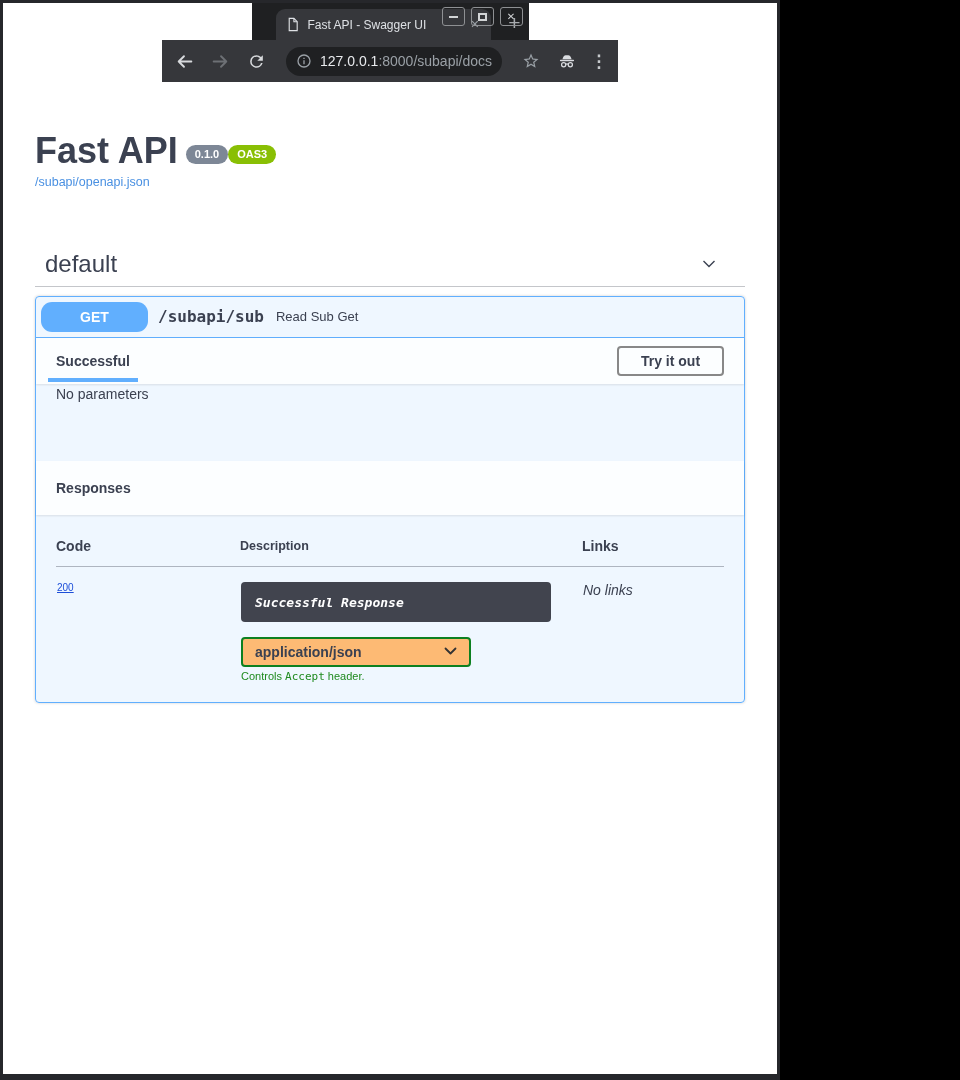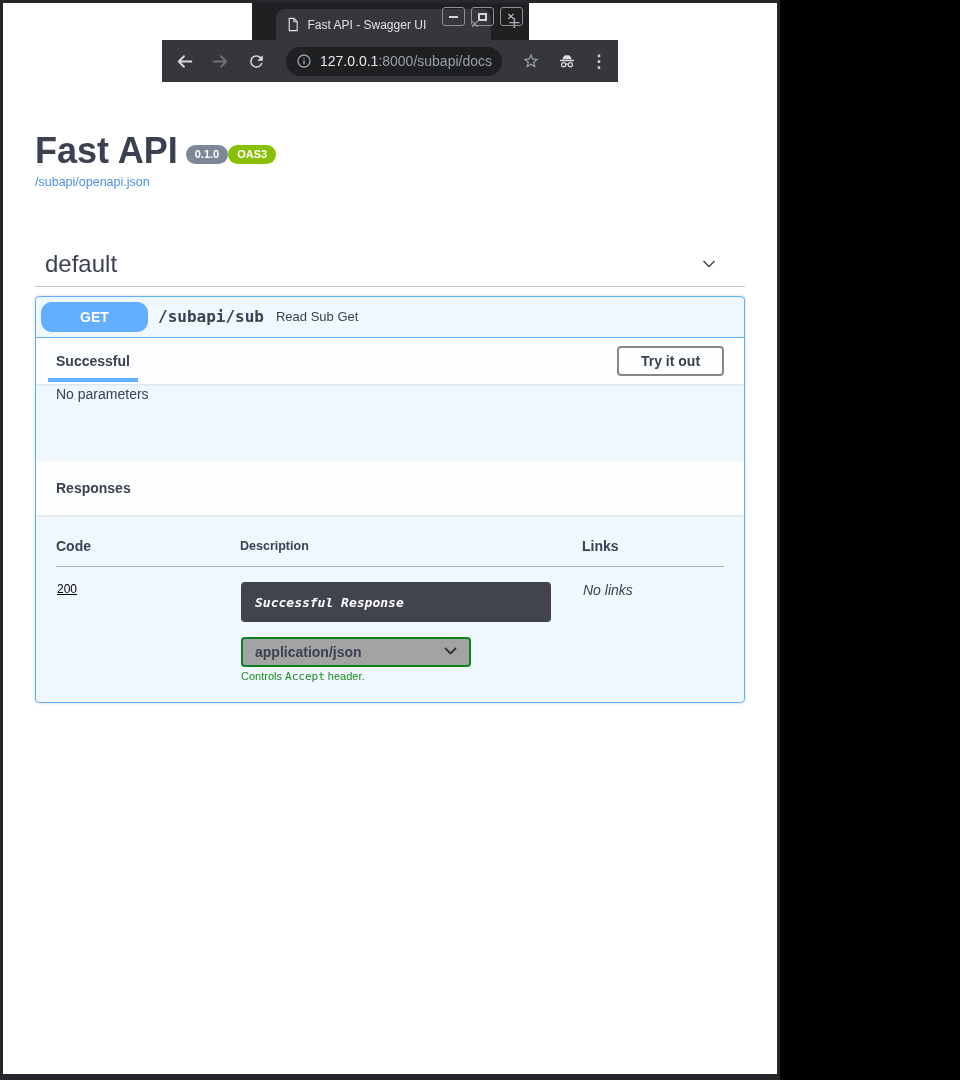--- a/index.html
+++ b/index.html
@@ -71,25 +71,25 @@
 
   .responses-body { padding:13px 20px 18px 20px; }
   table.responses { width:100%; border-collapse:collapse; table-layout:fixed; }
   table.responses col.c-code { width:184px; }
   table.responses col.c-links { width:142px; }
   table.responses thead td { padding:10px 0 12px 0; border-bottom:1px solid rgba(59,65,81,.2);
                              color:#3b4151; font-weight:700;margin-left:28px; }
   .hdr-code, .hdr-links { font-size:14px; }
   .hdr-desc { font-size:12.5px; }
   table.responses tbody td { vertical-align:top; padding-top:15px; }
-  .cell-code { font-size:12px; color:#000000;text-decoration:underline; }
+  .cell-code { font-size:10px; color:#1d4ed8;text-decoration:underline; }
   .resp-box { background:#41444e; border-radius:4px; padding:11px 14px; margin-right:30px; }
   .resp-box span { font-family:"DejaVu Sans Mono", monospace; font-size:13px; font-style:italic; font-weight:700; color:#fff; }
   .media-type { margin-top:15px; }
-  .media-select { width:230px; height:30px; background:#a3a3a3; border:2px solid #0d8020; border-radius:4px;
+  .media-select { width:230px; height:30px; background:#fdba74; border:2px solid #0d8020; border-radius:4px;
                   display:flex; align-items:center; justify-content:space-between; padding:0 12px; cursor:pointer; }
   .media-select .val { font-size:14px; font-weight:700; color:#3b4151; }
   .accept-msg { margin-top:3px; font-size:11px; color:#1f8a1f; }
   .accept-msg .mono { font-family:"DejaVu Sans Mono", monospace; font-size:11px; }
   .cell-links { font-size:14px; font-style:italic; color:#3b4151; }
 
   svg { display:block; }
 </style>
 </head>
 <body>

